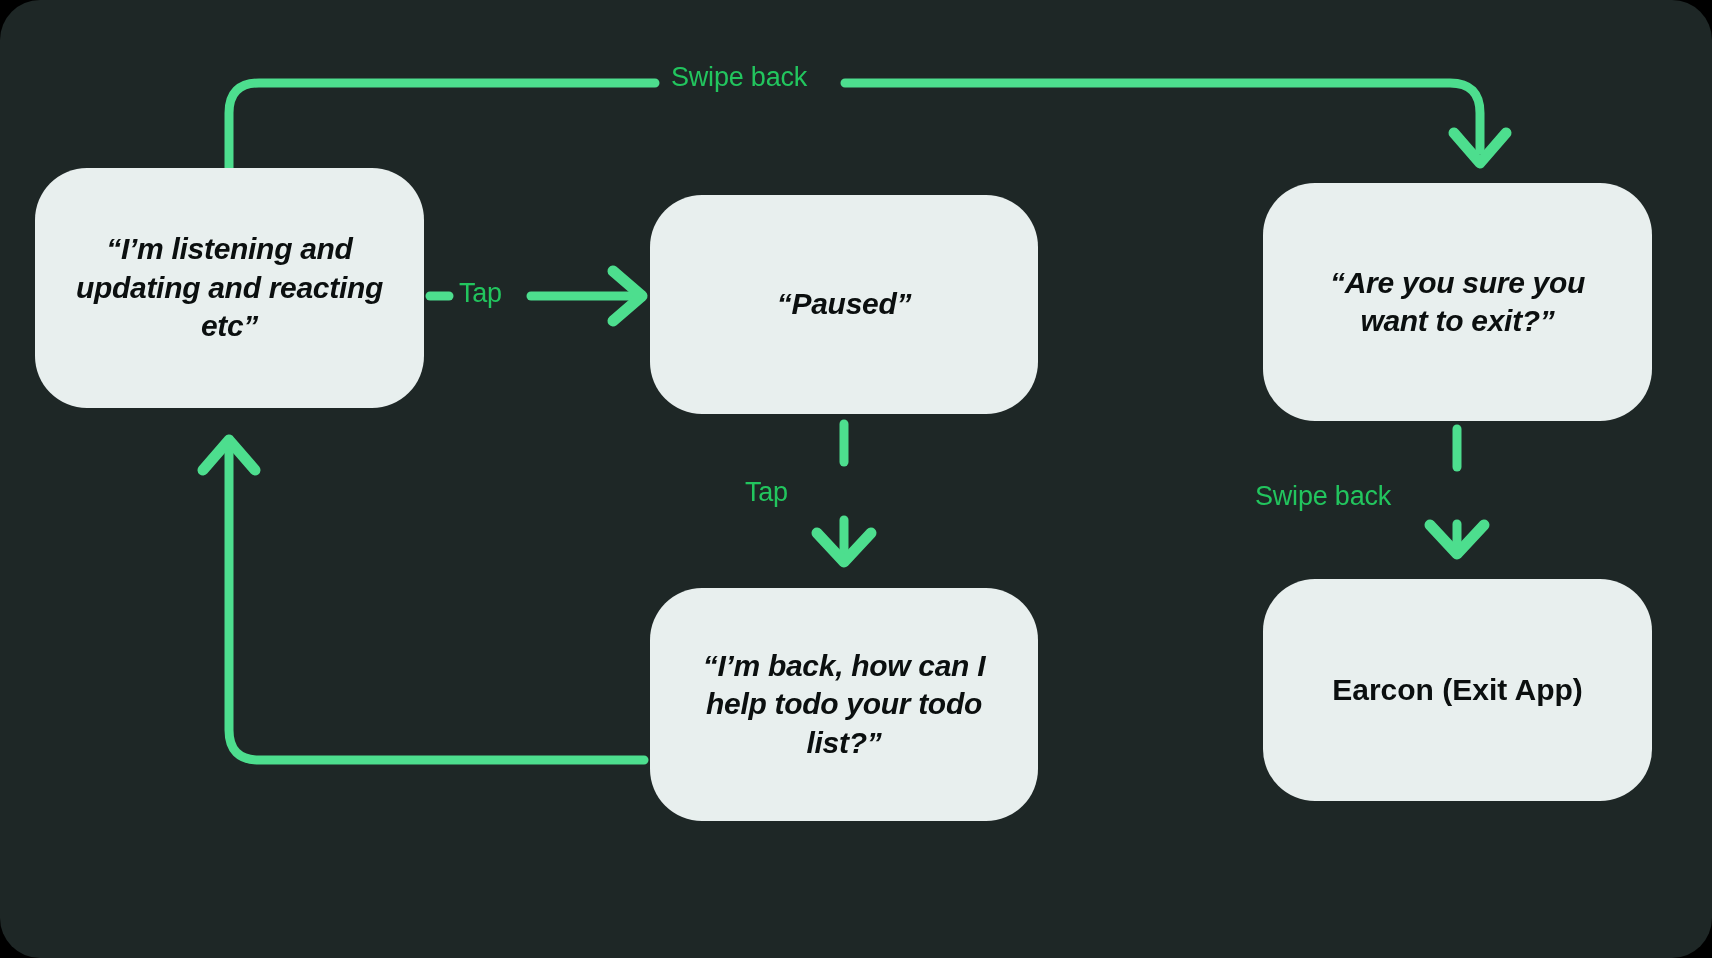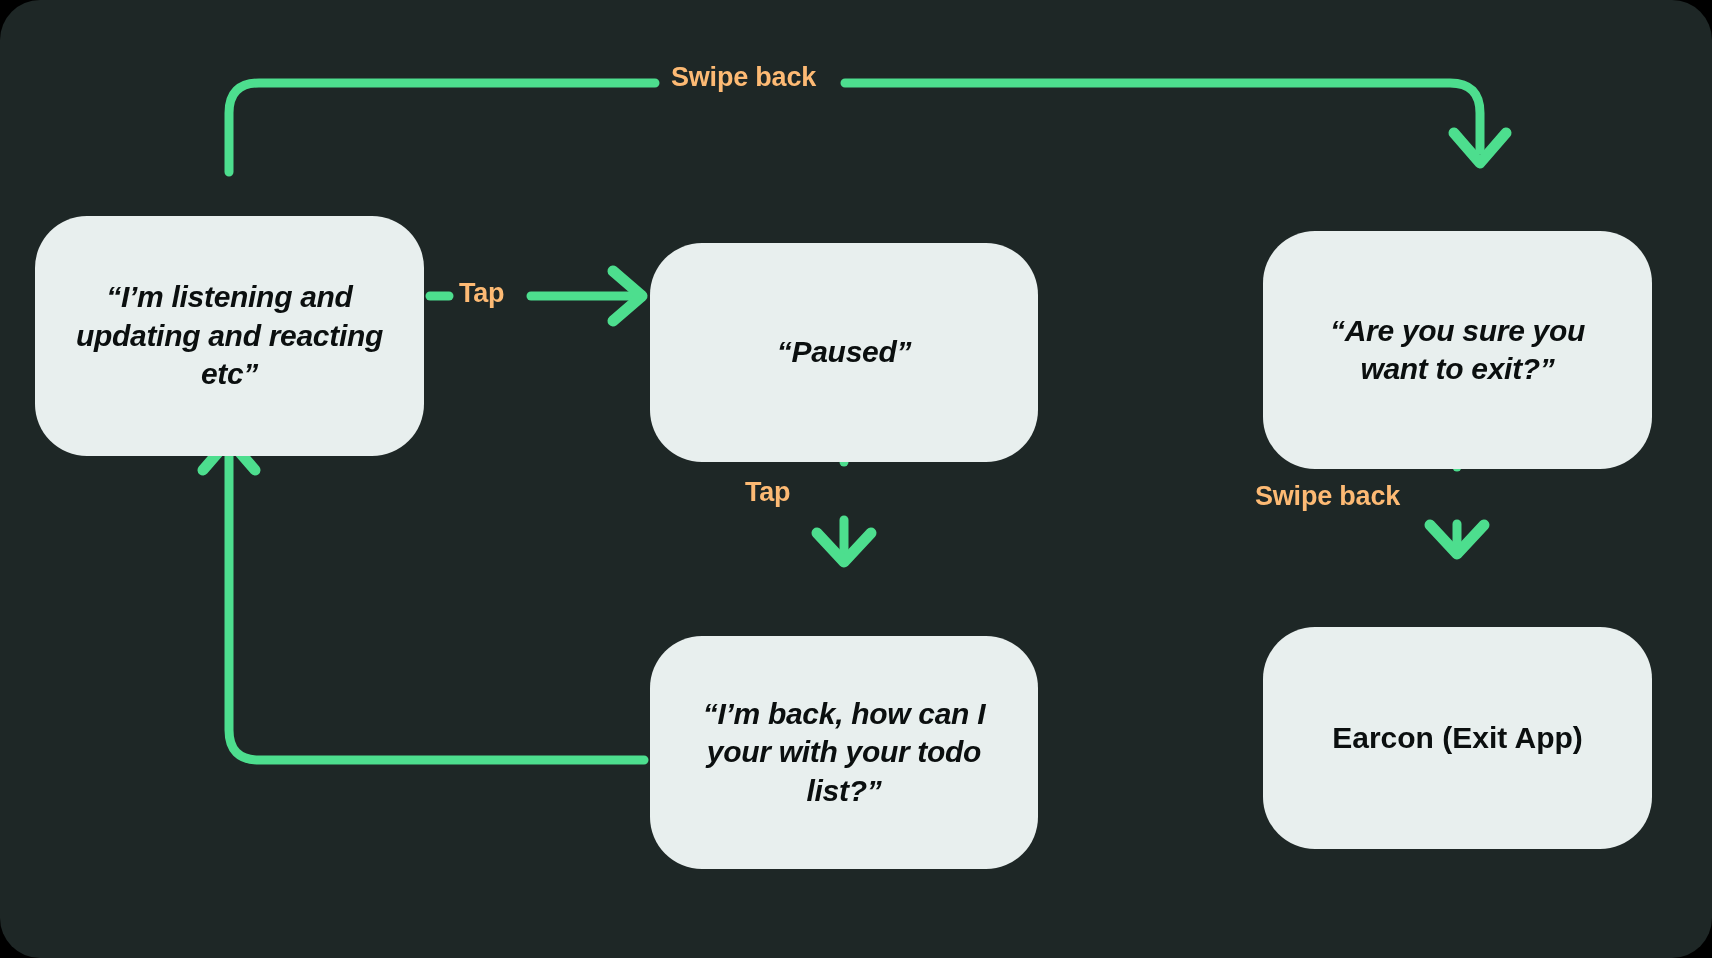--- a/index.html
+++ b/index.html
@@ -26,21 +26,20 @@
   .card {
     position:absolute;
     background:#E8EFEE;
     border-radius:52px;
     display:flex;
     align-items:center;
     justify-content:center;
     text-align:center;
     color:#0B0F0F;
     z-index:2;
-    margin-top:48px;
   }
   .card-text {
     font-weight:bold;
     font-style:italic;
     font-size:30px;
     line-height:1.28;
     letter-spacing:-0.3px;
     padding:0 26px;
     white-space:pre-line;
   }
@@ -48,22 +47,22 @@
 
   #card-listening { left:35px;   top:168px; width:389px; height:240px; }
   #card-paused    { left:650px;  top:195px; width:388px; height:219px; }
   #card-confirm   { left:1263px; top:183px; width:389px; height:238px; }
   #card-back      { left:650px;  top:588px; width:388px; height:233px; }
   #card-earcon    { left:1263px; top:579px; width:389px; height:222px; }
 
   
   .edge-label {
     position:absolute;
-    color:#fdba74;
-    font-weight:bold;
+    color:#22c55e;
+    font-weight:normal;
     font-size:27px;
     letter-spacing:-0.2px;
     white-space:nowrap;
     z-index:3;
   }
   #label-swipe-top   { left:671px;  top:62px;  }
   #label-tap-right   { left:459px;  top:278px; }
   #label-tap-down    { left:745px;  top:477px; }
   #label-swipe-right { left:1255px; top:481px; }
 </style>
@@ -120,21 +119,21 @@
     <div class="card-text">“Paused”</div>
   </div>
 
   <div class="card" id="card-confirm">
     <div class="card-text">“Are you sure you
 want to exit?”</div>
   </div>
 
   <div class="card" id="card-back">
     <div class="card-text">“I’m back, how can I
-your with your todo
+help todo your todo
 list?”</div>
   </div>
 
   <div class="card" id="card-earcon">
     <div class="card-text upright">Earcon (Exit App)</div>
   </div>
 
   <div class="edge-label" id="label-swipe-top">Swipe back</div>
 
   <div class="edge-label" id="label-tap-right">Tap</div>

